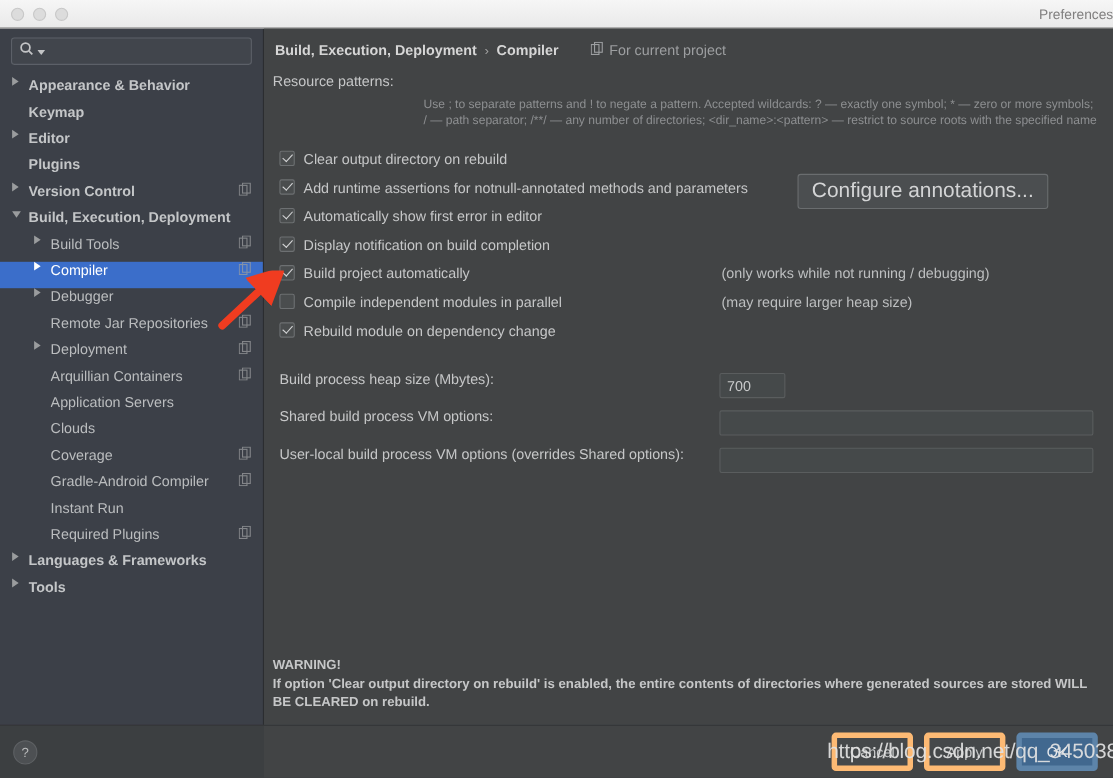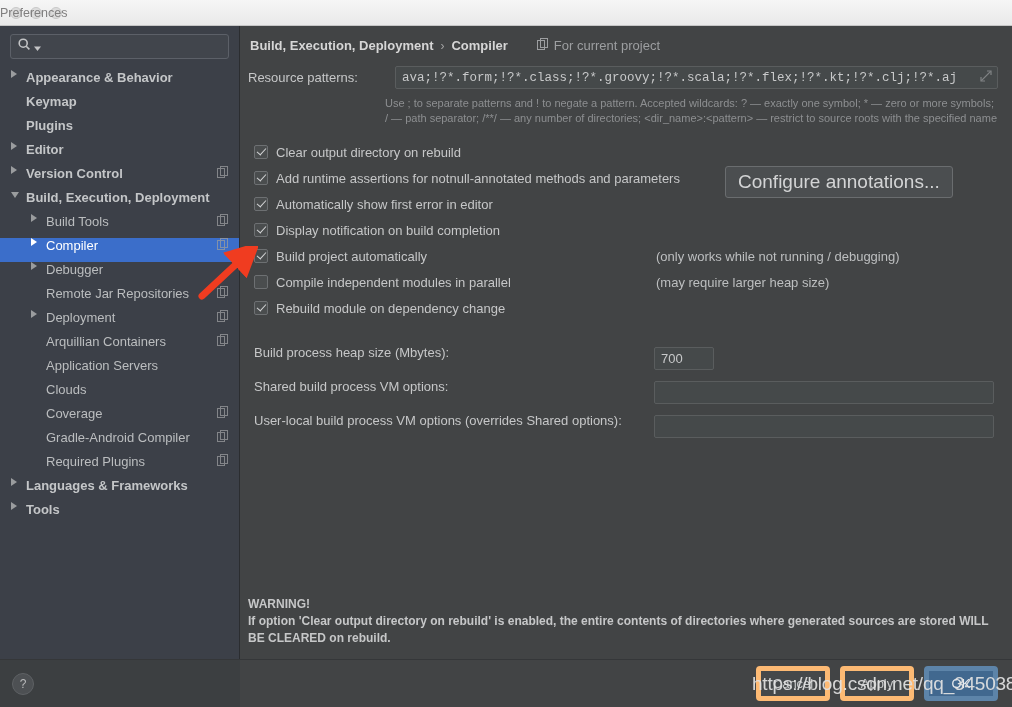--- a/index.html
+++ b/index.html
@@ -38,21 +38,21 @@
   }
   .light {
     width: 12px; height: 12px;
     border-radius: 50%;
     background: #dcdcdc;
     border: 1px solid #c8c8c8;
   }
   .titlebar-title {
     position: absolute;
     left: 0; right: 0;
-    text-align: left;
+    text-align: right;
     font-size: 12.5px;
     color: #807f7f;
     pointer-events: none;
   }
 
   
   .body {
     flex: 1;
     display: flex;
     min-height: 0;
@@ -150,21 +150,21 @@
   .crumb { color: #d6d6d6; font-weight: bold; }
   .crumb-sep { color: #a3a3a3; font-size: 12px; }
   .scope-note {
     display: flex; align-items: center; gap: 5px;
     color: #9d9fa1; font-size: 13px; margin-left: 22px; font-weight: normal;
   }
 
   .field-row {
     display: flex;
     align-items: center;
-    gap: 16px;
+    gap: 0;
   }
   .field-label {
     color: #c6c7c8;
     font-size: 13px;
     white-space: nowrap;
   }
   .patterns-label { width: 131px; }
   .patterns-field {
     flex: 1;
     height: 23px;
@@ -387,33 +387,33 @@
             <span class="arrow-box">
               <span class="arrow-ico"></span>
             </span>
             <span class="tree-label">Appearance &amp; Behavior</span>
           </div>
           <div class="tree-row lvl0 bold">
             <span class="arrow-box"></span>
             <span class="tree-label">Keymap</span>
           </div>
           <div class="tree-row lvl0 bold">
+            <span class="arrow-box">
+              <span class="arrow-ico"></span>
+            </span>
+            <span class="tree-label">Editor</span>
+          </div>
+          <div class="tree-row lvl0 bold">
             <span class="arrow-box"></span>
             <span class="tree-label">Plugins</span>
           </div>
           <div class="tree-row lvl0 bold">
             <span class="arrow-box">
               <span class="arrow-ico"></span>
             </span>
-            <span class="tree-label">Editor</span>
-          </div>
-          <div class="tree-row lvl0 bold">
-            <span class="arrow-box">
-              <span class="arrow-ico"></span>
-            </span>
             <span class="tree-label">Version Control</span>
             <span class="scope-icon"><svg width="12" height="12" viewBox="0 0 12 12">
                 <rect x="0.5" y="2.5" width="7" height="9" fill="none" stroke="#9b9d9f"></rect>
                 <rect x="3.5" y="0.5" width="7" height="9" fill="none" stroke="#9b9d9f"></rect>
               </svg></span>
           </div>
           <div class="tree-row lvl0 bold">
             <span class="arrow-box">
               <span class="arrow-ico down"></span>
             </span>
@@ -487,20 +487,24 @@
                 <rect x="3.5" y="0.5" width="7" height="9" fill="none" stroke="#9b9d9f"></rect>
               </svg></span>
           </div>
           <div class="tree-row lvl1">
             <span class="arrow-box"></span>
             <span class="tree-label">Gradle-Android Compiler</span>
             <span class="scope-icon"><svg width="12" height="12" viewBox="0 0 12 12">
                 <rect x="0.5" y="2.5" width="7" height="9" fill="none" stroke="#9b9d9f"></rect>
                 <rect x="3.5" y="0.5" width="7" height="9" fill="none" stroke="#9b9d9f"></rect>
               </svg></span>
+          </div>
+          <div class="tree-row lvl1">
+            <span class="arrow-box"></span>
+            <span class="tree-label">Instant Run</span>
           </div>
           <div class="tree-row lvl1">
             <span class="arrow-box"></span>
             <span class="tree-label">Required Plugins</span>
             <span class="scope-icon"><svg width="12" height="12" viewBox="0 0 12 12">
                 <rect x="0.5" y="2.5" width="7" height="9" fill="none" stroke="#9b9d9f"></rect>
                 <rect x="3.5" y="0.5" width="7" height="9" fill="none" stroke="#9b9d9f"></rect>
               </svg></span>
           </div>
           <div class="tree-row lvl0 bold">
@@ -531,30 +535,20 @@
                 <rect x="0.5" y="2.5" width="7" height="9" fill="none" stroke="#9d9fa1"></rect>
                 <rect x="3.5" y="0.5" width="7" height="9" fill="none" stroke="#9d9fa1"></rect>
               </svg>
             </span>
             <span>For current project</span>
           </span>
         </div>
 
         <div class="field-row">
           <span class="field-label patterns-label">Resource patterns:</span>
-          <div class="patterns-field">
-            <span class="patterns-text">ava;!?*.form;!?*.class;!?*.groovy;!?*.scala;!?*.flex;!?*.kt;!?*.clj;!?*.aj</span>
-            <span class="expand-ico">
-              <svg width="14" height="14" viewBox="0 0 14 14">
-                <path d="M8,2 L12,2 L12,6" fill="none" stroke="#a9abad" stroke-width="1.2"></path>
-                <path d="M6,12 L2,12 L2,8" fill="none" stroke="#a9abad" stroke-width="1.2"></path>
-                <line x1="11.6" y1="2.4" x2="2.4" y2="11.6" stroke="#a9abad" stroke-width="1.2"></line>
-              </svg>
-            </span>
-          </div>
         </div>
 
         <div class="hint">Use ; to separate patterns and ! to negate a pattern. Accepted wildcards: ? — exactly one symbol; * — zero or more symbols; / — path separator; /**/ — any number of directories; &lt;dir_name&gt;:&lt;pattern&gt; — restrict to source roots with the specified name</div>
 
         <div class="checks" id="checks">
             <div class="check-row">
               <span class="cb checked"></span>
               <span class="check-label">Clear output directory on rebuild</span>
             </div>
             <div class="check-row">

